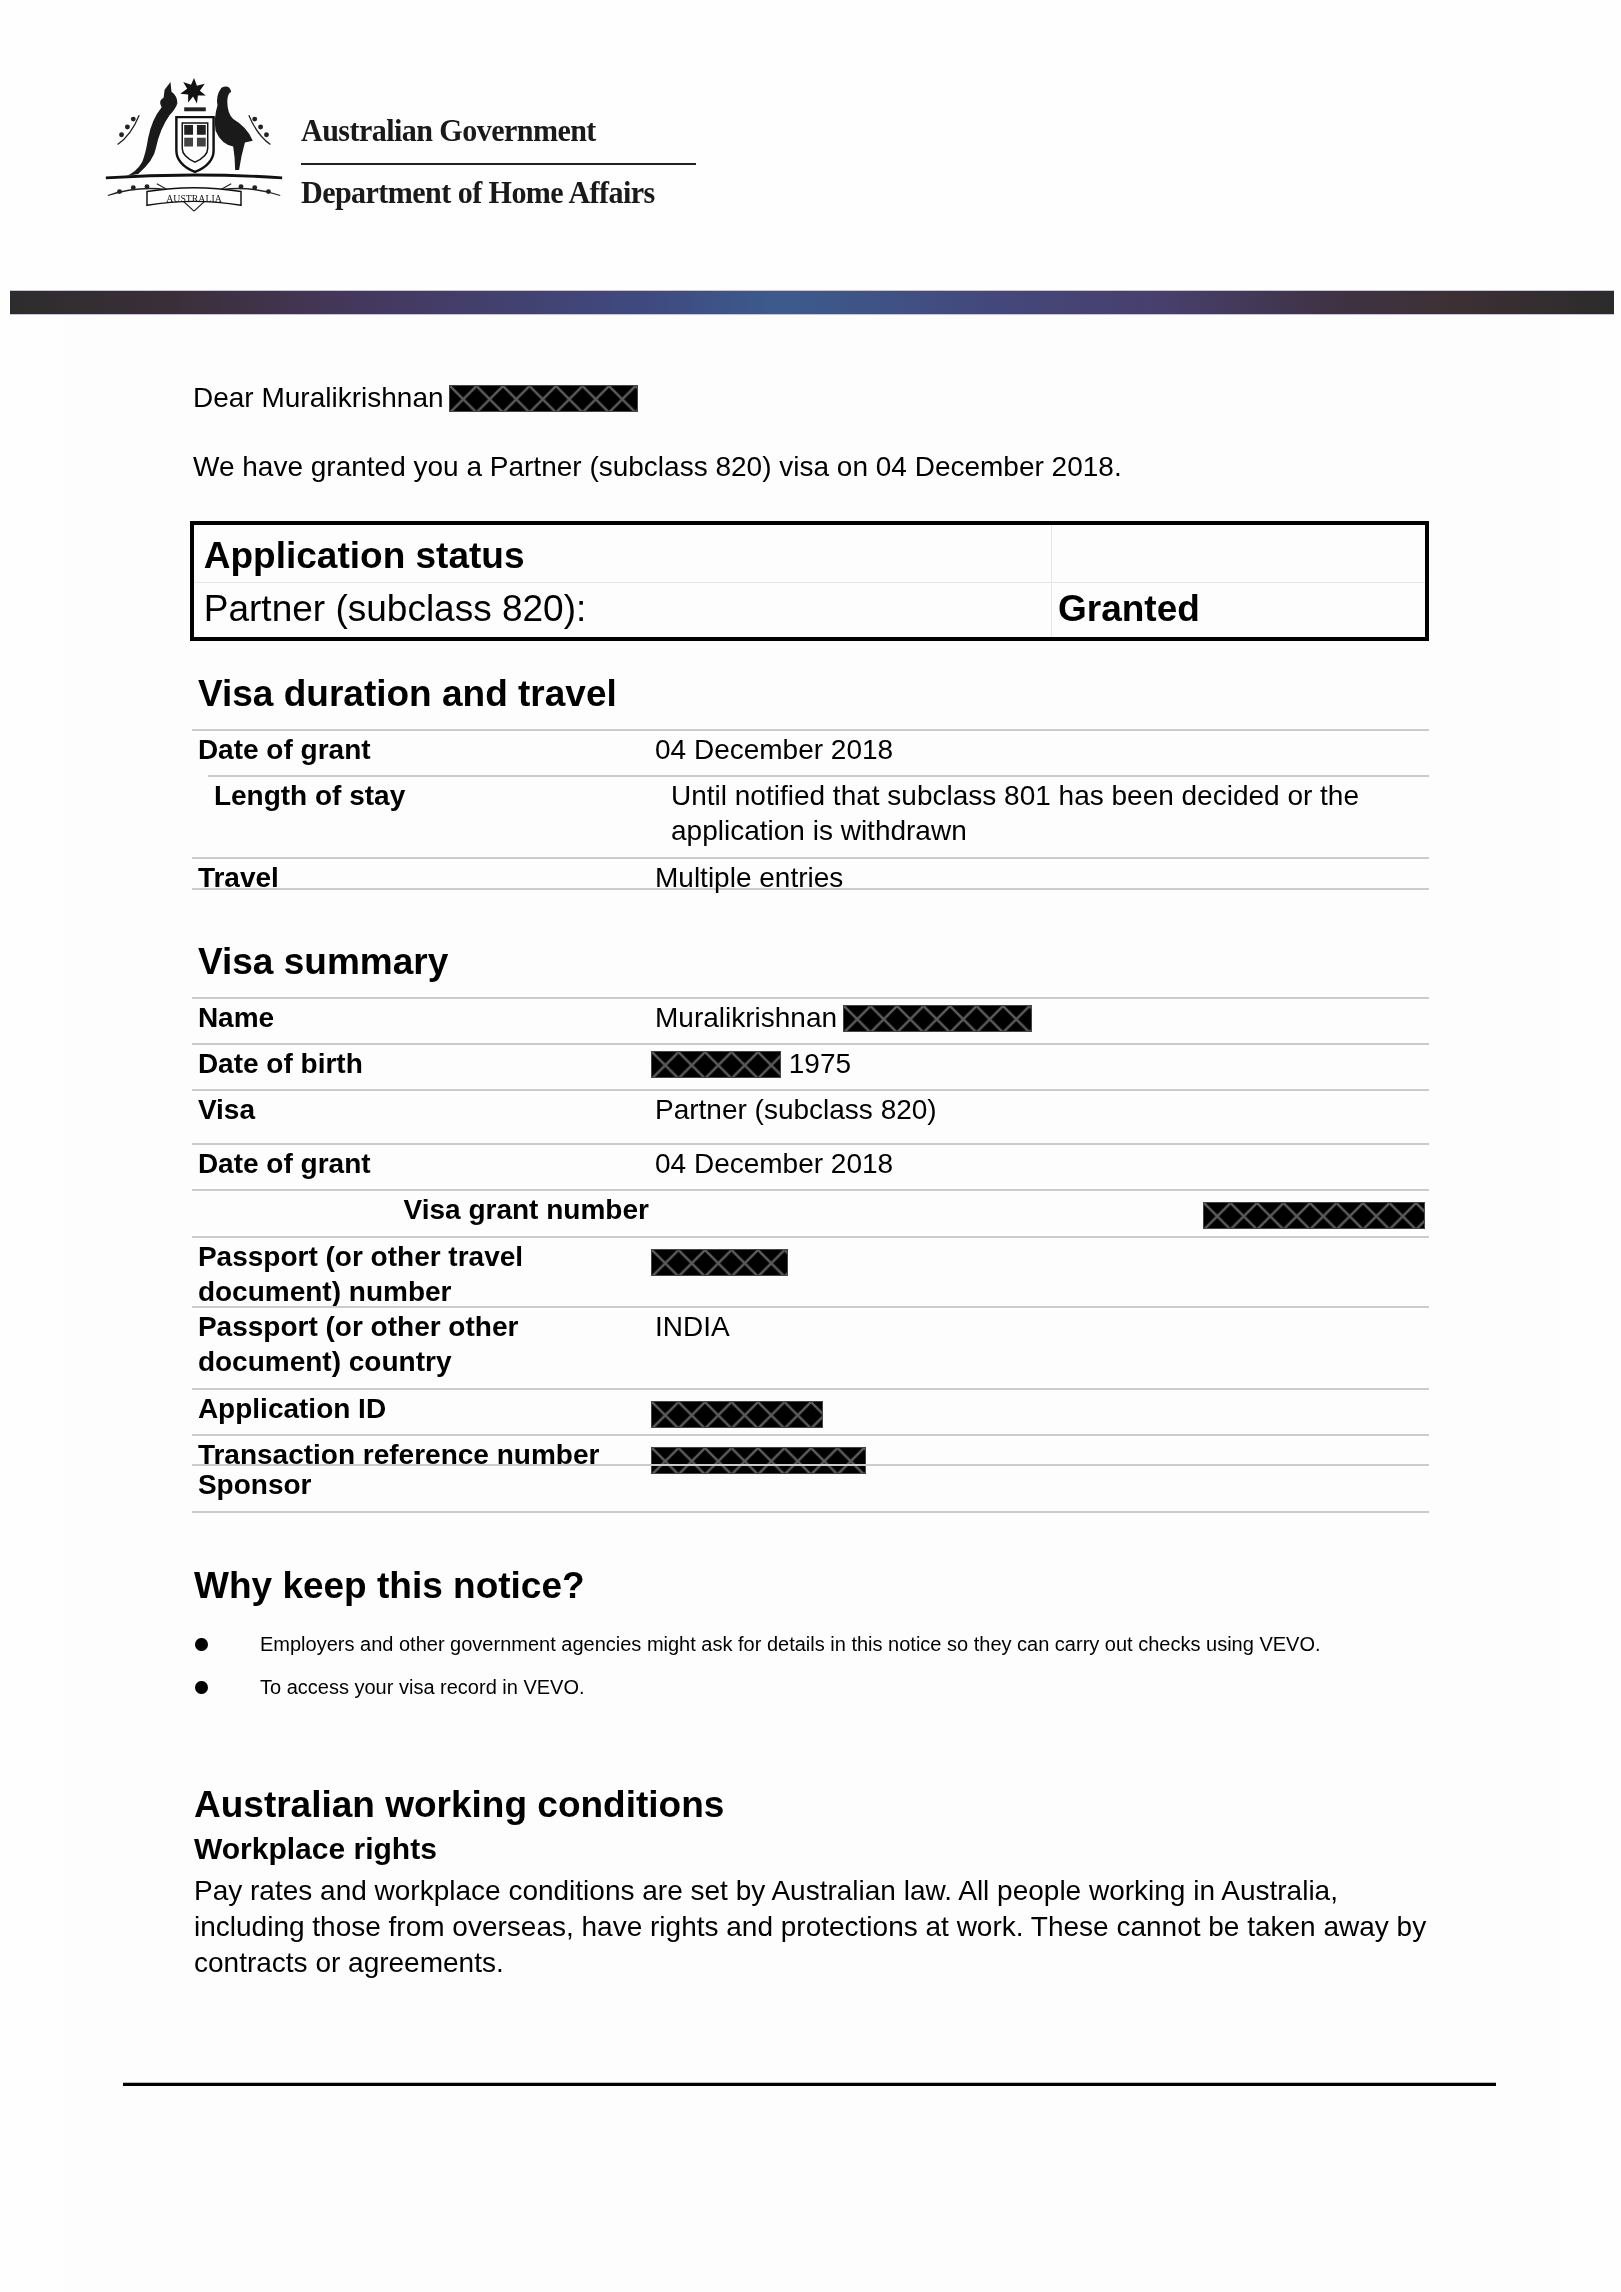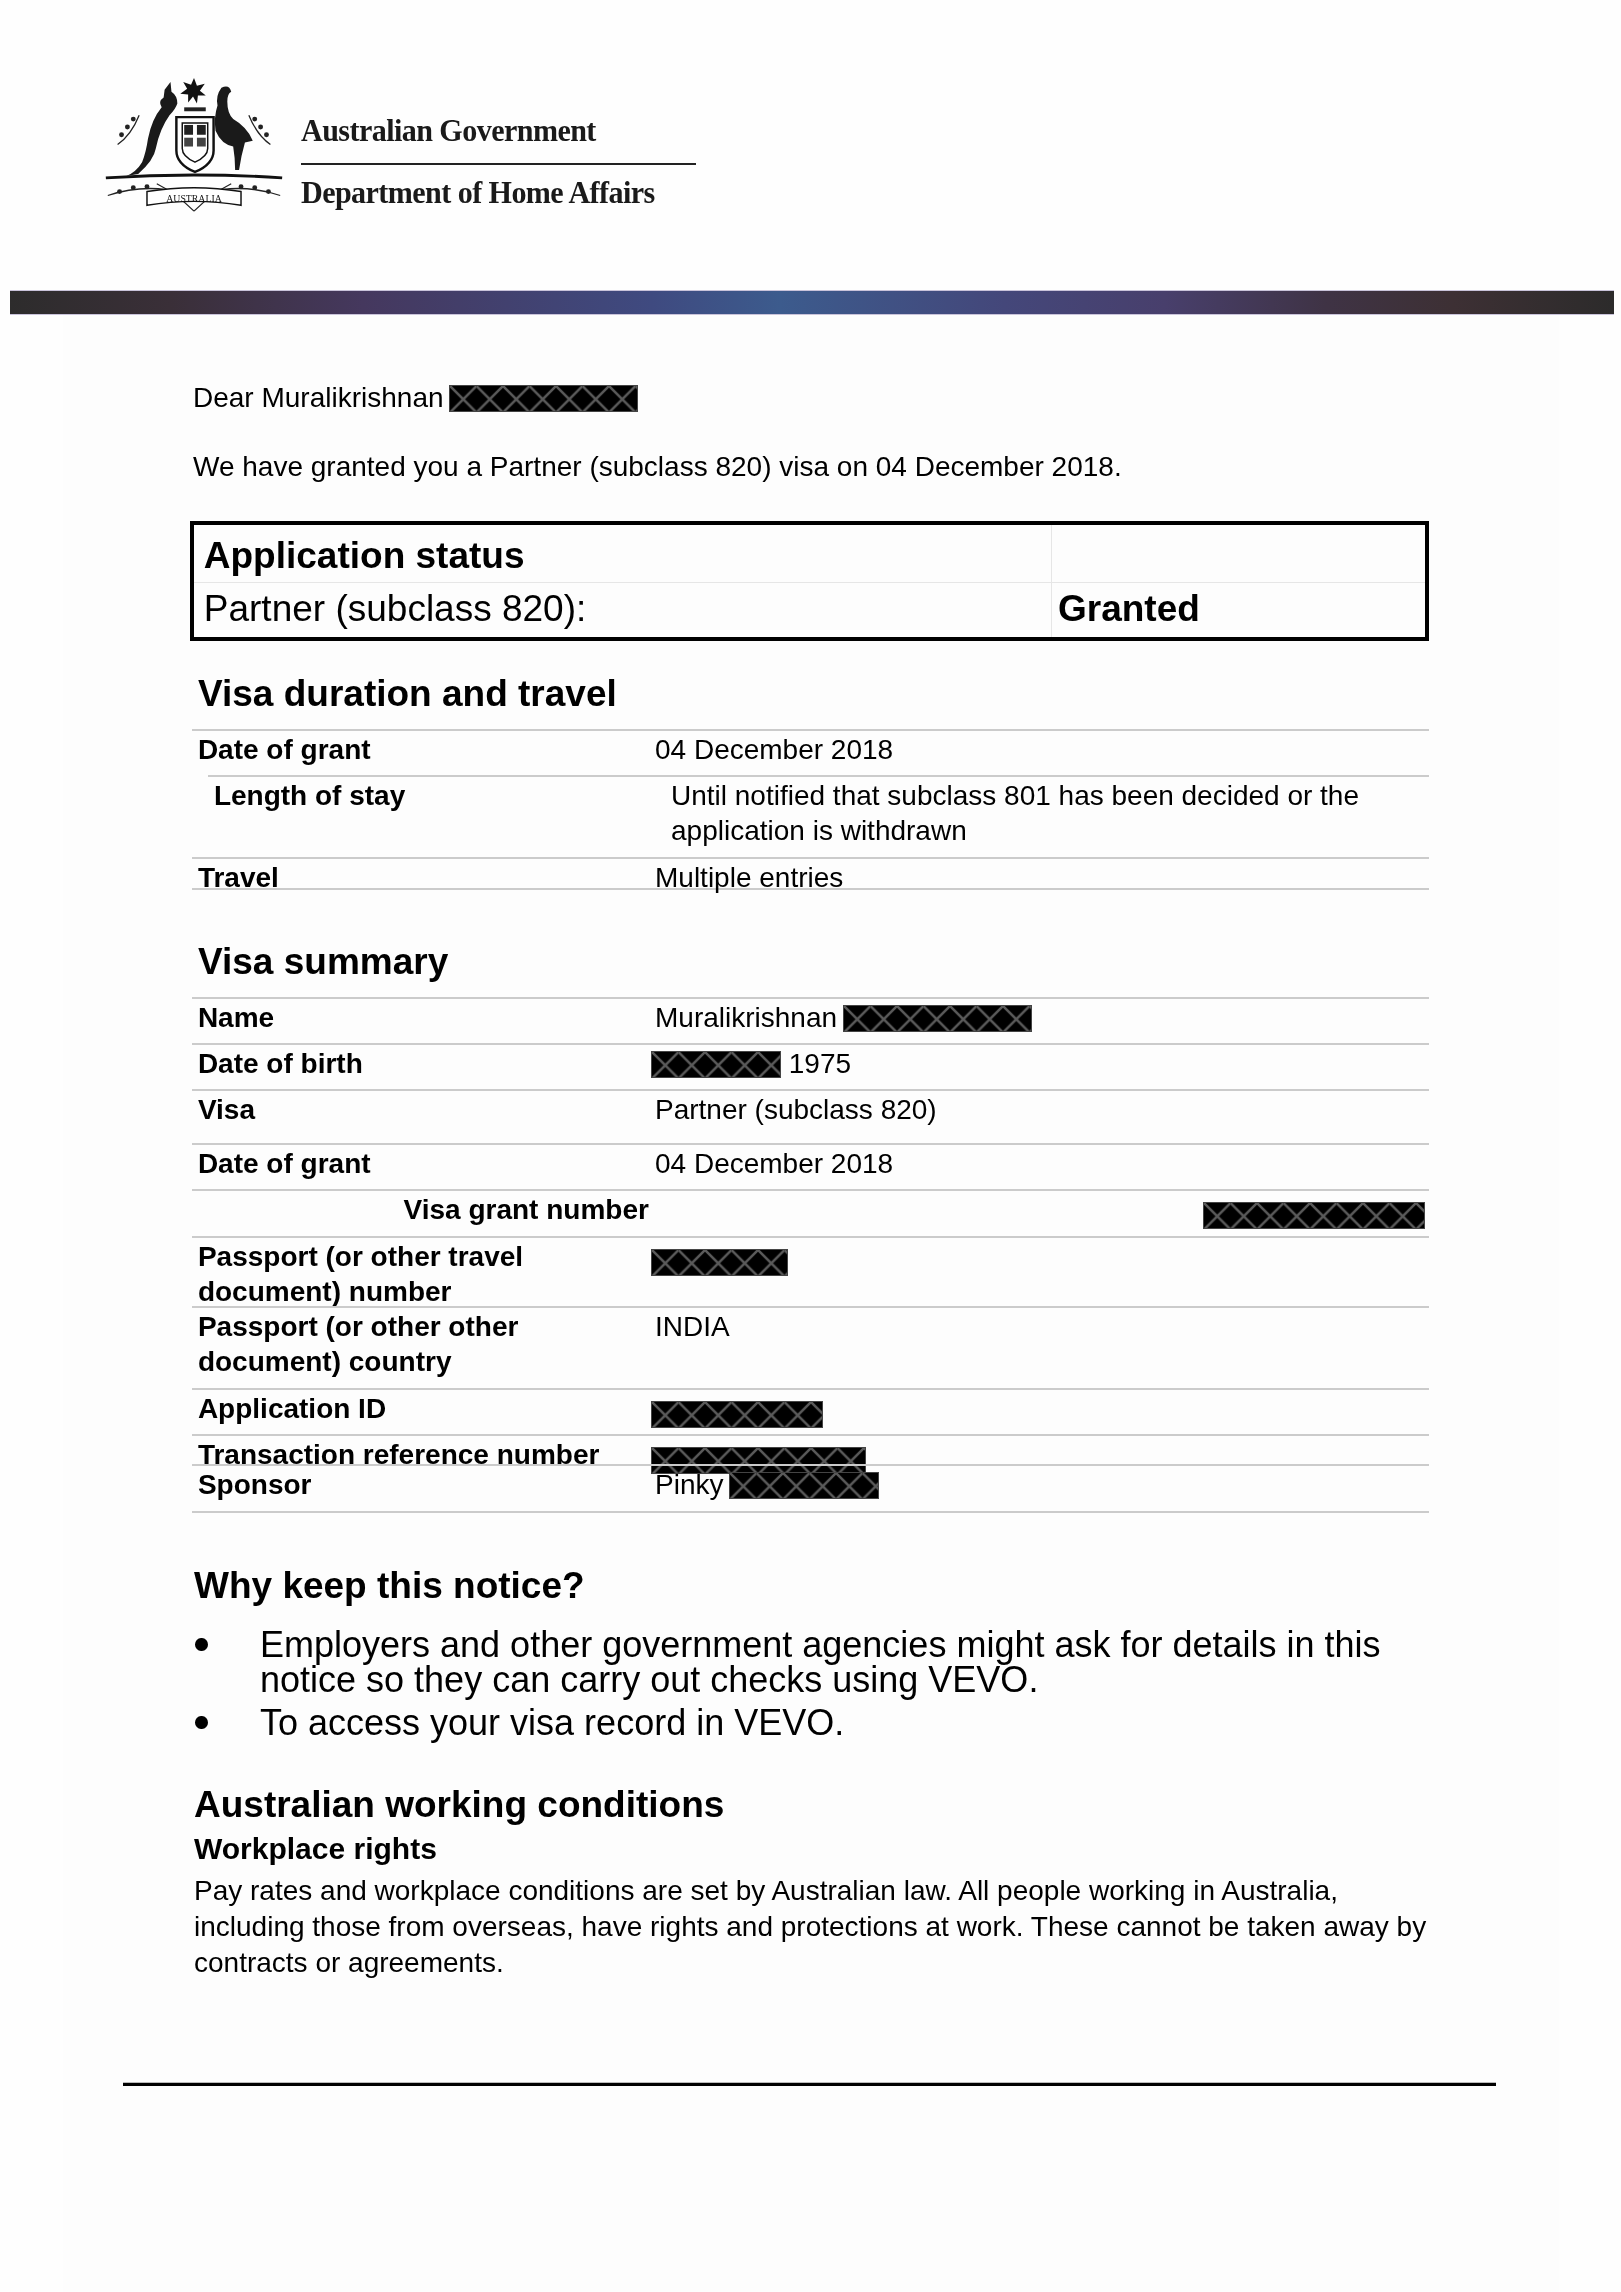--- a/index.html
+++ b/index.html
@@ -69,21 +69,21 @@
       position: absolute; left: 5.9px; top: 1px; width: 451px;
       font-size: 28px; font-weight: bold; line-height: 35px;
     }
     .kv-value {
       position: absolute; left: 463px; top: 1px; width: 774px;
       font-size: 28px; line-height: 35px;
     }
 
     
     .bullet-list { position: absolute; left: 193px; top: 1627px; width: 1245px; }
-    .bullet-item { position: relative; padding-left: 67px; font-size: 36px; line-height: 35px; margin-bottom: 7.8px; }
+    .bullet-item { position: relative; padding-left: 67px; font-size: 20px; line-height: 35px; margin-bottom: 7.8px; }
     .bullet-dot { position: absolute; left: 2px; top: 10.8px; width: 12.7px; height: 13.7px; border-radius: 50%; background: #000; }
 
     .footer-rule { position: absolute; left: 123px; top: 2083px; width: 1373px; height: 2.9px; background: #000; box-shadow: 0 -1px 0 #bbb; }
   </style>
 </head>
 <body>
 
 <div class="page-shade"></div>
 
 <div class="crest">
@@ -199,21 +199,20 @@
   <div class="kv-row" style="height:46px;">
     <div class="kv-label">Application ID</div>
     <div class="kv-value" style="left:459px;top:5.9px;"><span class="redact first" style="width:172px;"></span></div>
   </div>
   <div class="kv-row" style="height:30px;">
     <div class="kv-label" style="width:461px;">Transaction reference number</div>
     <div class="kv-value" style="left:459px;top:5.9px;"><span class="redact first" style="width:215px;"></span></div>
   </div>
   <div class="kv-row" style="height:49px;">
     <div class="kv-label">Sponsor</div>
-    <div class="kv-value"><span>Pinky</span><span class="redact" style="width:150px;"></span></div>
   </div>
 </div>
 
 <div class="section-title" style="left:194px;top:1565px;">Why keep this notice?</div>
 <div class="bullet-list">
   <div class="bullet-item">
     <span class="bullet-dot"></span>
     <span>Employers and other government agencies might ask for details in this notice so they can carry out checks using VEVO.</span>
   </div>
   <div class="bullet-item">

